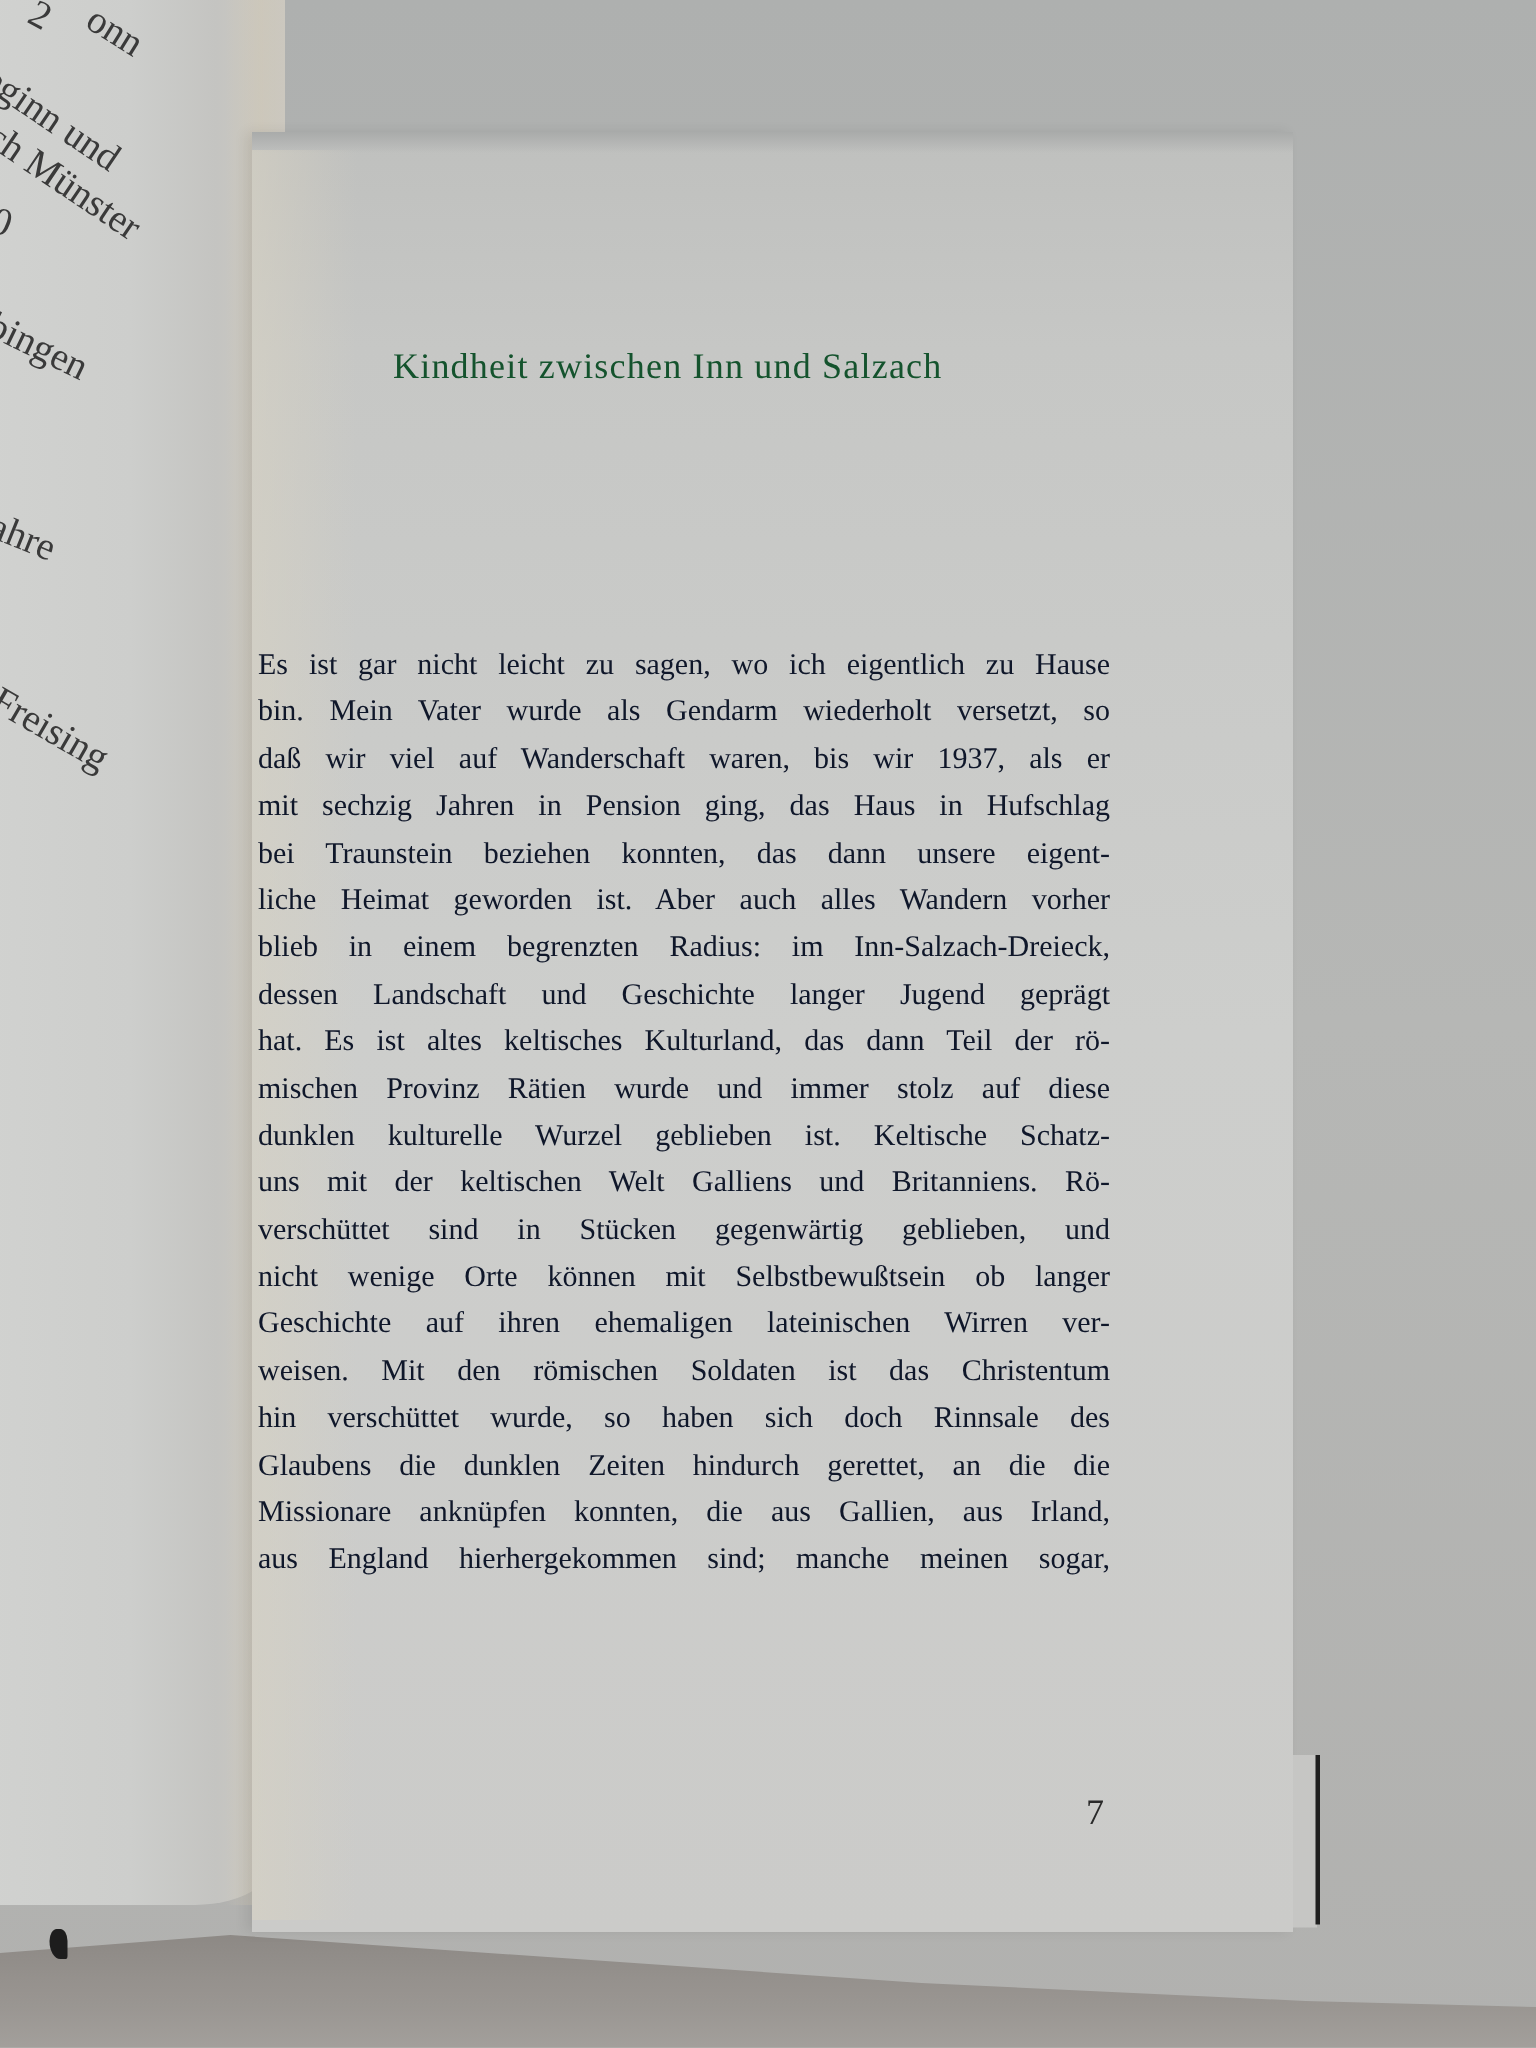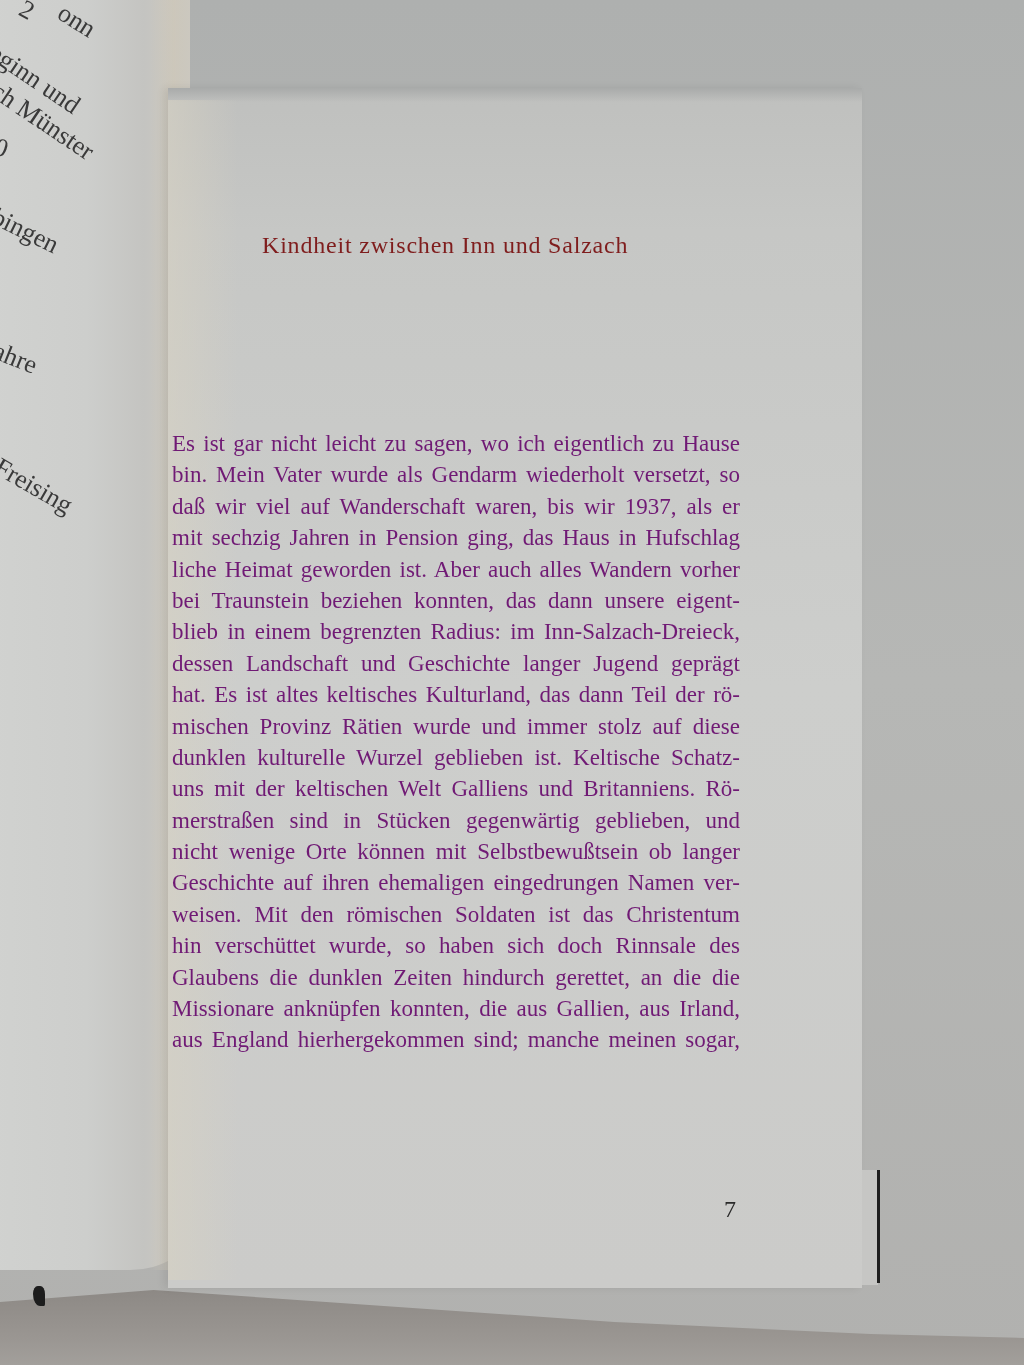--- a/index.html
+++ b/index.html
@@ -52,25 +52,25 @@
     .page-bottom-right {
       position: absolute; left: 862px; top: 1170px; width: 16px; height: 115px;
       background: #c6c6c4;
     }
     .spine-line {
       position: absolute; left: 877px; top: 1170px; width: 3px; height: 113px;
       background: #1f1f1f;
     }
     .chapter-title {
       position: absolute; left: 262px; top: 232px; width: 400px;
-      font-size: 24px; color: #7f1d1d; letter-spacing: 0.8px; white-space: nowrap;
+      font-size: 24px; color: #14532d; letter-spacing: 0.8px; white-space: nowrap;
     }
     .body-text {
       position: absolute; left: 172px; top: 428px; width: 568px;
-      color: #701a75; font-size: 23px;
+      color: #0f172a; font-size: 20px;
     }
     .line {
       display: block; height: 31.4px; line-height: 31.4px;
       text-align: justify; text-align-last: justify; white-space: nowrap;
     }
     .line span { display: inline-block; width: 100%; text-align: justify; text-align-last: justify; white-space: normal; }
     .page-number {
       position: absolute; left: 724px; top: 1196px; font-size: 24px; color: #2a2a2a;
     }
   </style>
@@ -102,31 +102,31 @@
 <div class="spine-line"></div>
 
 <div class="chapter-title">Kindheit zwischen Inn und Salzach</div>
 
 <div class="body-text">
   <div id="body-lines">
       <div class="line"><span>Es ist gar nicht leicht zu sagen, wo ich eigentlich zu Hause</span></div>
       <div class="line"><span>bin. Mein Vater wurde als Gendarm wiederholt versetzt, so</span></div>
       <div class="line"><span>daß wir viel auf Wanderschaft waren, bis wir 1937, als er</span></div>
       <div class="line"><span>mit sechzig Jahren in Pension ging, das Haus in Hufschlag</span></div>
+      <div class="line"><span>bei Traunstein beziehen konnten, das dann unsere eigent-</span></div>
       <div class="line"><span>liche Heimat geworden ist. Aber auch alles Wandern vorher</span></div>
-      <div class="line"><span>bei Traunstein beziehen konnten, das dann unsere eigent-</span></div>
       <div class="line"><span>blieb in einem begrenzten Radius: im Inn-Salzach-Dreieck,</span></div>
       <div class="line"><span>dessen Landschaft und Geschichte langer Jugend geprägt</span></div>
       <div class="line"><span>hat. Es ist altes keltisches Kulturland, das dann Teil der rö-</span></div>
       <div class="line"><span>mischen Provinz Rätien wurde und immer stolz auf diese</span></div>
       <div class="line"><span>dunklen kulturelle Wurzel geblieben ist. Keltische Schatz-</span></div>
       <div class="line"><span>uns mit der keltischen Welt Galliens und Britanniens. Rö-</span></div>
-      <div class="line"><span>merstraßen sind in Stücken gegenwärtig geblieben, und</span></div>
+      <div class="line"><span>verschüttet sind in Stücken gegenwärtig geblieben, und</span></div>
       <div class="line"><span>nicht wenige Orte können mit Selbstbewußtsein ob langer</span></div>
-      <div class="line"><span>Geschichte auf ihren ehemaligen eingedrungen Namen ver-</span></div>
+      <div class="line"><span>Geschichte auf ihren ehemaligen lateinischen Wirren ver-</span></div>
       <div class="line"><span>weisen. Mit den römischen Soldaten ist das Christentum</span></div>
       <div class="line"><span>hin verschüttet wurde, so haben sich doch Rinnsale des</span></div>
       <div class="line"><span>Glaubens die dunklen Zeiten hindurch gerettet, an die die</span></div>
       <div class="line"><span>Missionare anknüpfen konnten, die aus Gallien, aus Irland,</span></div>
       <div class="line"><span>aus England hierhergekommen sind; manche meinen sogar,</span></div>
     </div>
 </div>
 
 <div class="page-number">7</div>
 

